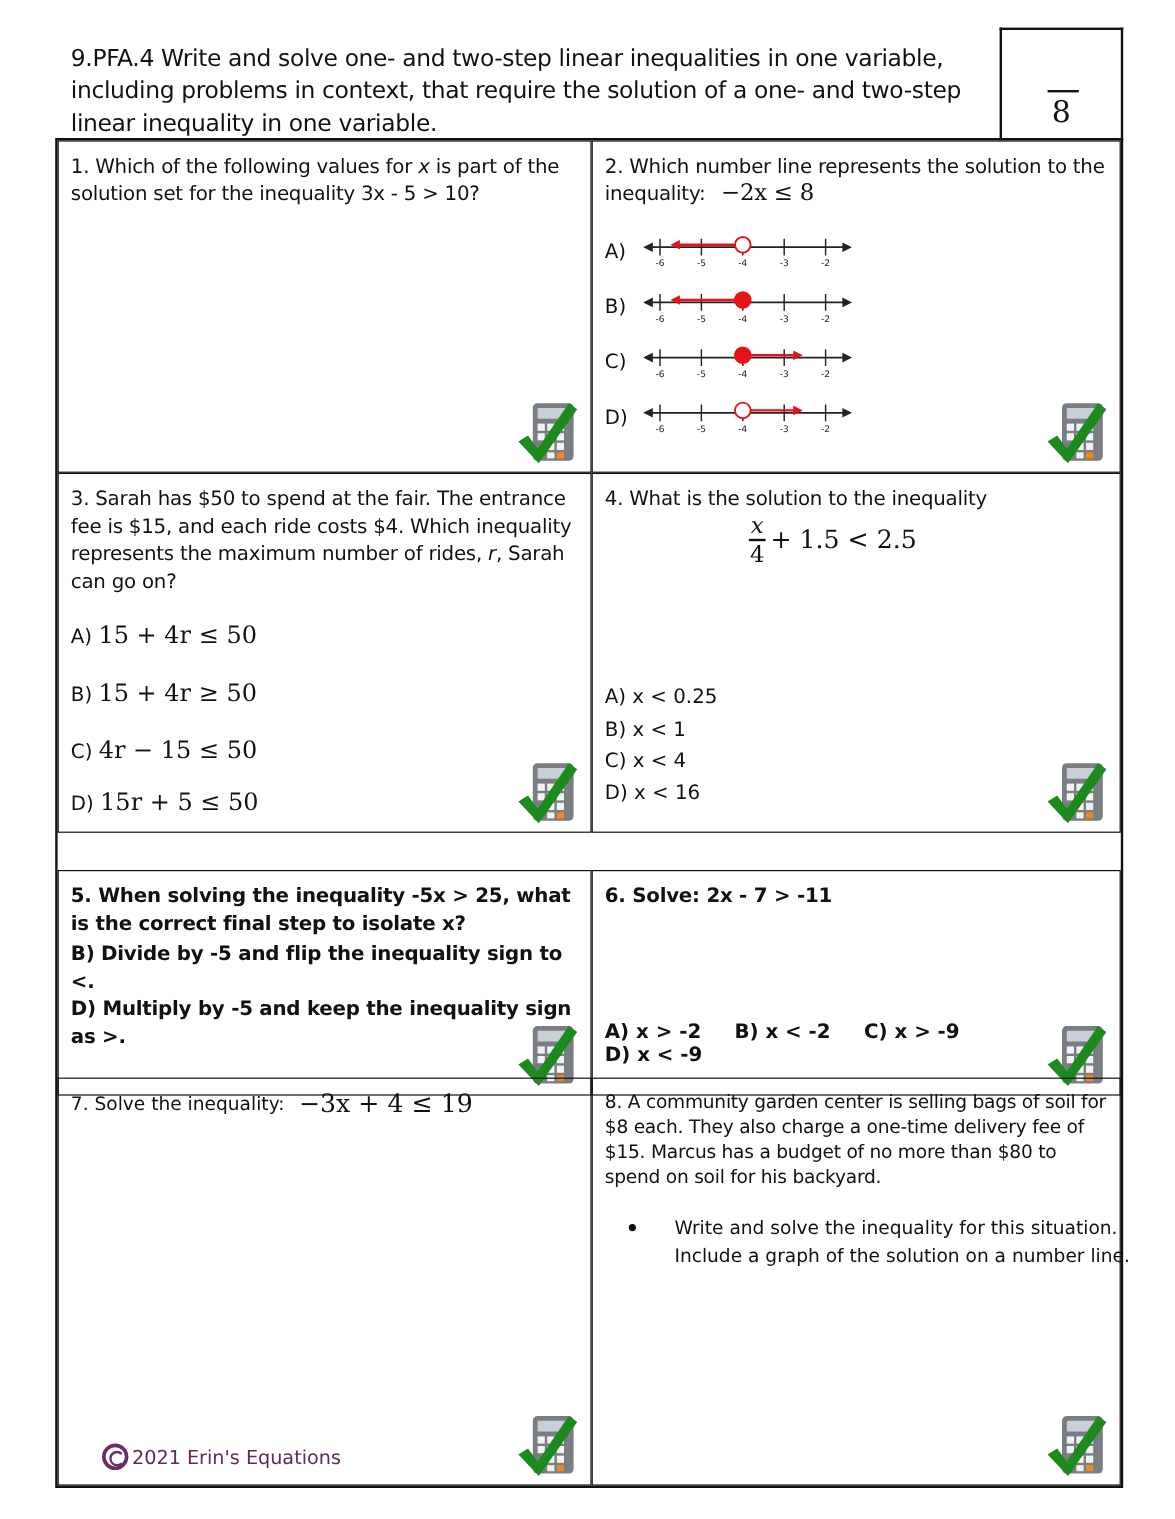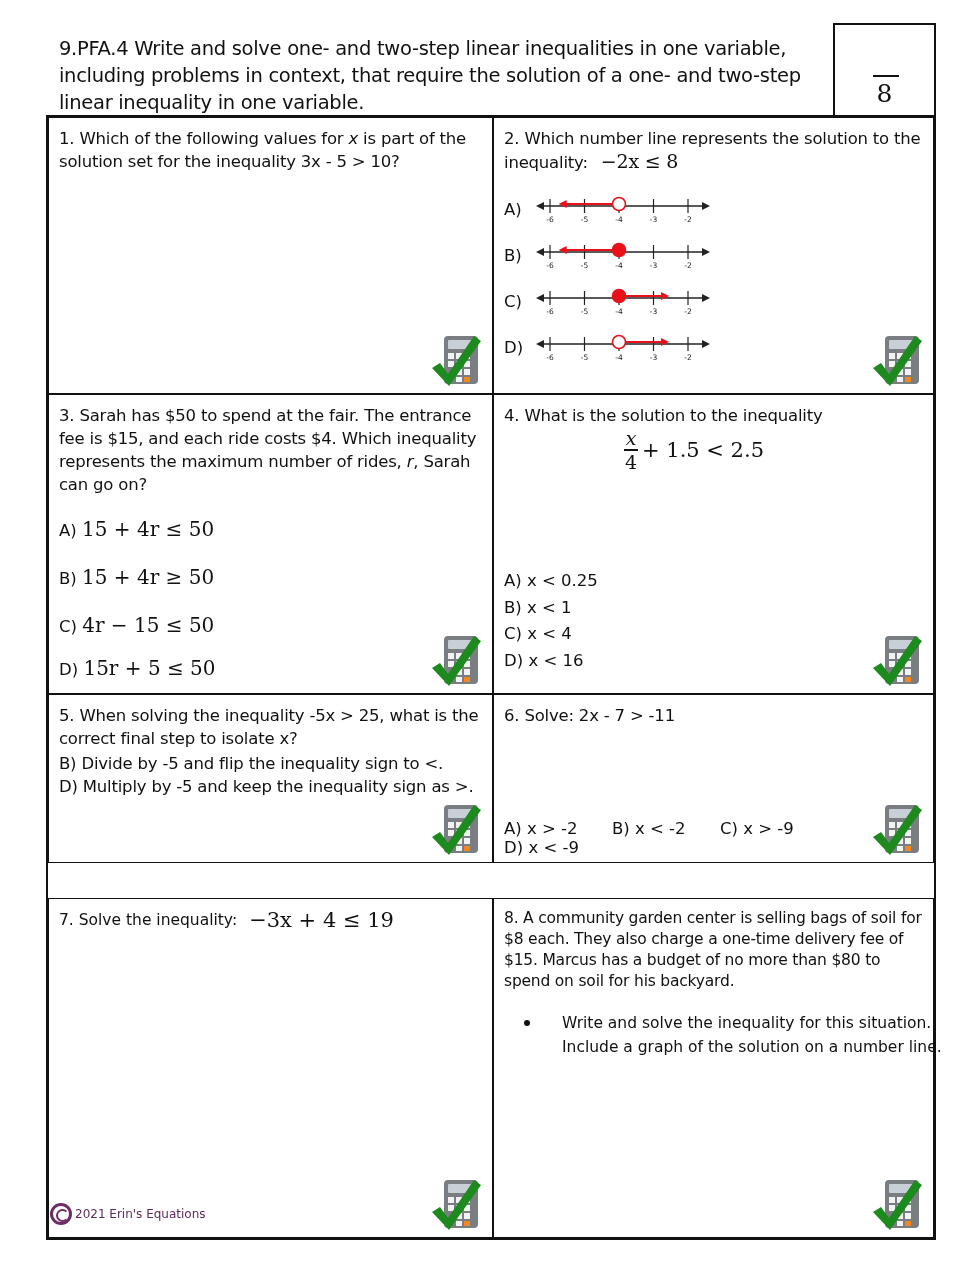--- a/index.html
+++ b/index.html
@@ -23,21 +23,21 @@
 
   #grid {
     position: absolute; left: 46px; top: 115px; width: 890px; height: 1125px;
     border: 2px solid #111;
   }
   .cell { position: absolute; border: 1px solid #111; }
   .cell-l { left: 0; width: 445px; }
   .cell-r { left: 445px; width: 441px; }
   .r1 { top: 0; height: 277px; }
   .r2 { top: 277px; height: 300px; }
-  .r3 { top: 577px; height: 169px; }
+  .r3 { top: 608px; height: 188px; font-weight: bold; }
   .r4 { top: 781px; height: 340px; }
 
   .q { position: absolute; left: 10px; top: 9px; right: 8px; font-size: 16.5px; line-height: 23px; letter-spacing: -0.2px; }
   .q-small { font-size: 15.5px; line-height: 21px; }
 
   .calc {
     position: absolute; right: 10px; bottom: 5px; width: 52px; height: 56px;
   }
 
   
@@ -71,21 +71,21 @@
   
   .q7-title { position: absolute; left: 10px; top: 9px; font-size: 15.5px; display: flex; align-items: center; }
   .q7-title .math { font-size: 21px; margin-left: 12px; }
   .q7-desc { position: absolute; left: 10px; top: 118px; font-size: 15.5px; line-height: 24px; width: 420px; }
 
   
   .q8-bullet { position: absolute; left: 30px; top: 112px; font-size: 15.5px; line-height: 24px; }
   .q8-bullet .dot { position: absolute; left: 0; top: 9px; width: 6px; height: 6px; border-radius: 50%; background: #111; }
   .q8-bullet .txt { position: absolute; left: 38px; top: 0; width: 380px; }
 
-  #copyright { position: absolute; left: 1px; bottom: 12px; display: flex; align-items: center; color: #5e2a57; font-size: 12px; }
+  #copyright { position: absolute; left: 1px; bottom: 12px; display: flex; align-items: center; color: #5e2a57; font-size: 16px; padding-left: 35px; }
   #copyright .c-icon { width: 22px; height: 22px; border: 3.5px solid #6b2d63; border-radius: 50%; position: relative; margin-right: 3px; }
   #copyright .c-icon::after { content: ""; position: absolute; left: 3px; top: 3px; width: 9px; height: 9px; border: 2.5px solid #6b2d63; border-right-color: transparent; border-radius: 50%; }
 </style>
 </head>
 <body>
 
 <div id="header-text">9.PFA.4 Write and solve one- and two-step linear inequalities in one variable, including problems in context, that require the solution of a one- and two-step linear inequality in one variable.</div>
 <div id="score-box">
   <div id="score-bar"></div>
   <div id="score-num">8</div>

